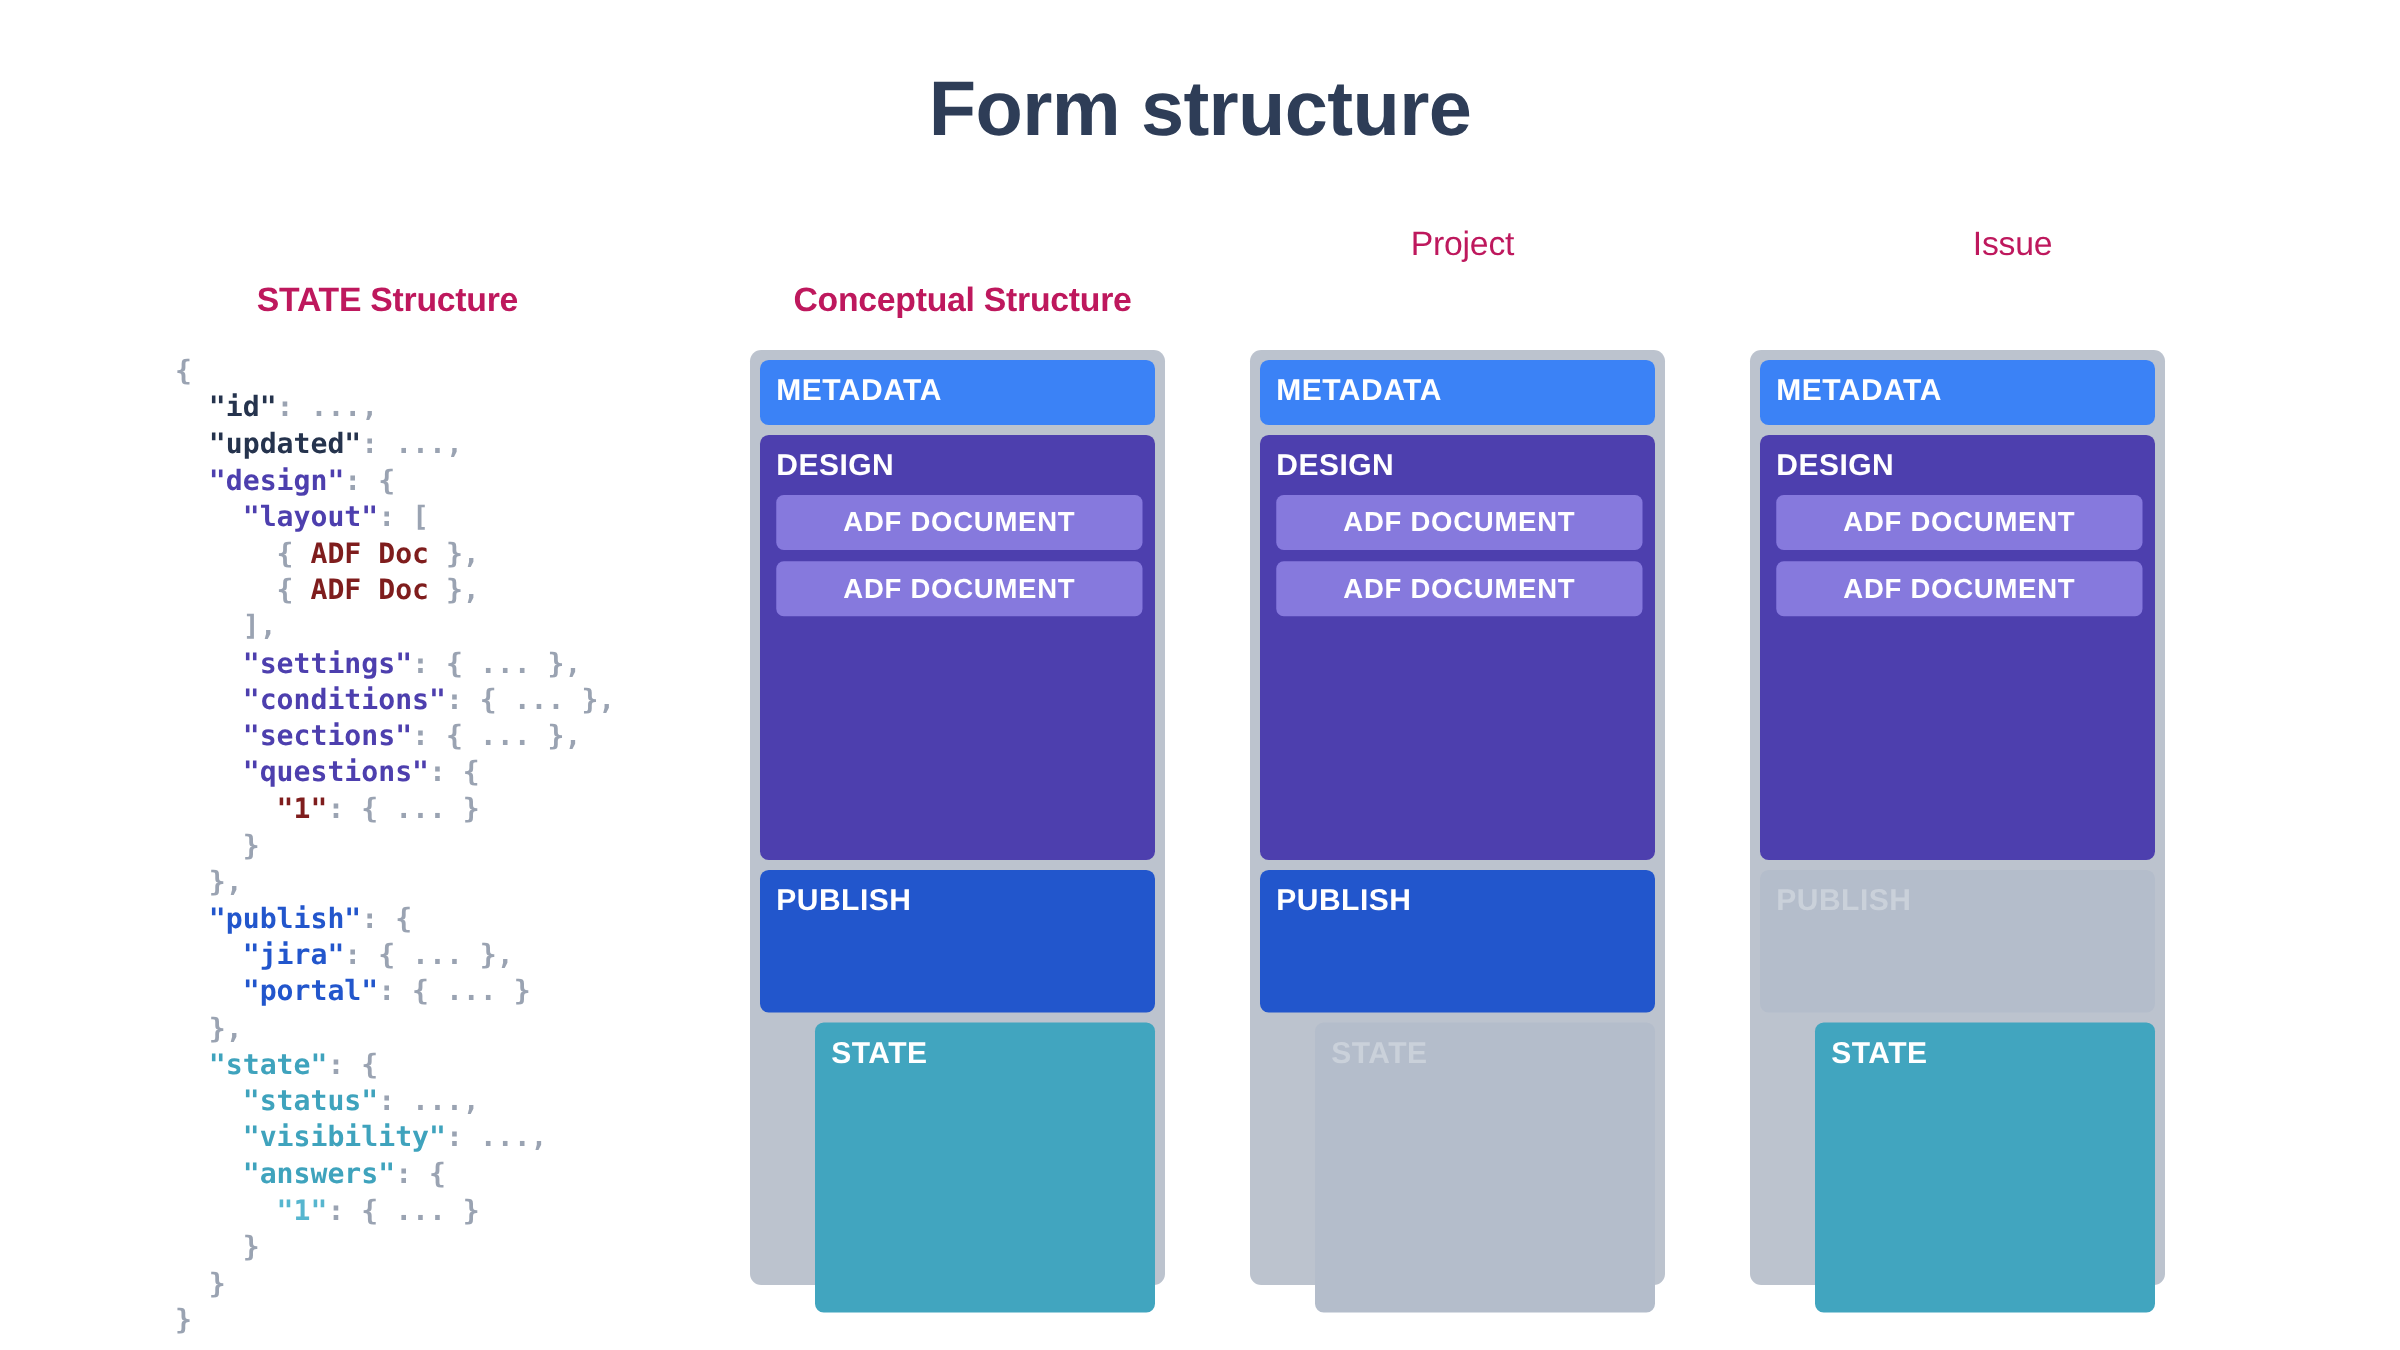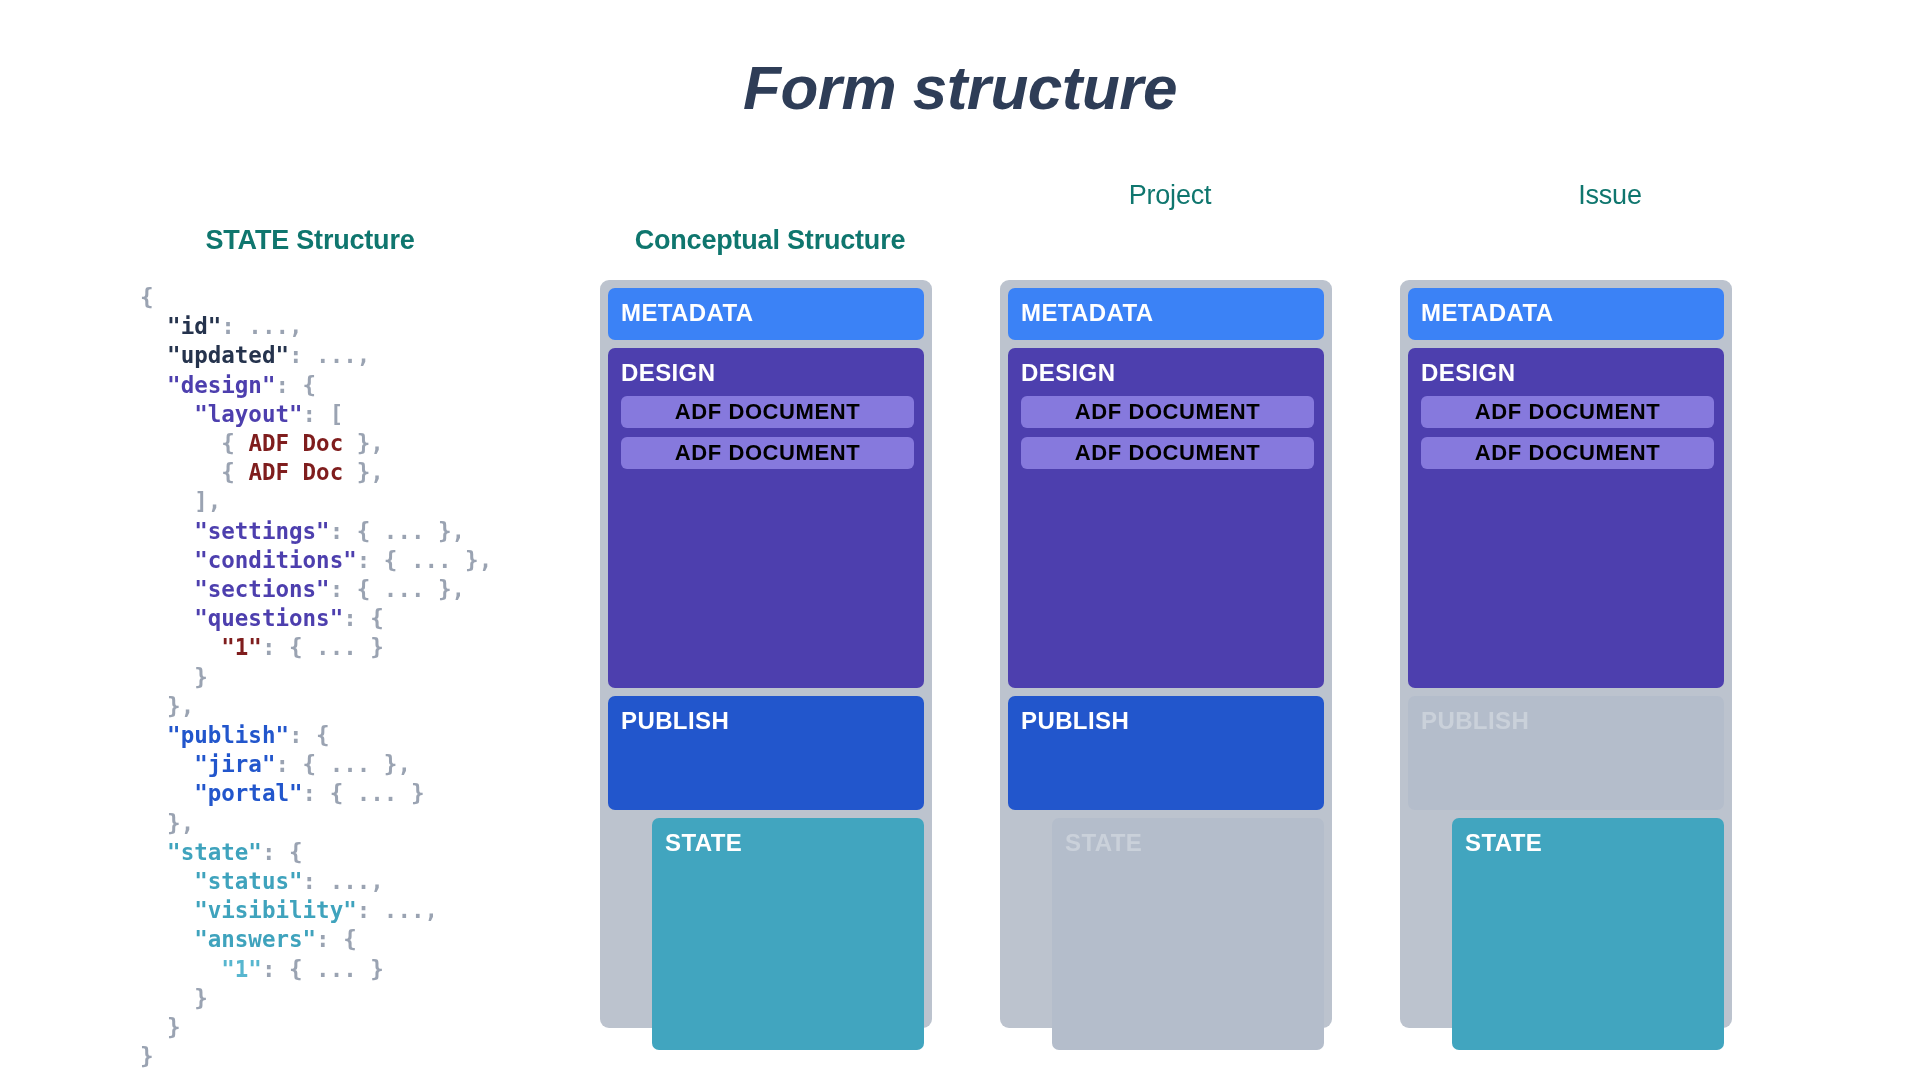--- a/index.html
+++ b/index.html
@@ -19,28 +19,27 @@
   .page-title {
     position: absolute;
     top: 52px;
     left: 0;
     width: 1920px;
     text-align: center;
     font-size: 62px;
     font-weight: bold;
     color: #2e3d57;
     letter-spacing: -0.5px;
-    font-style: italic;
   }
 
   
   .col-head {
     position: absolute;
     text-align: center;
-    color: #0f766e;
+    color: #be185d;
   }
   .col-head .sup {
     display: block;
     font-size: 27px;
     font-weight: normal;
     line-height: 34px;
     letter-spacing: -0.2px;
   }
   .col-head .main {
     display: block;
@@ -108,25 +107,25 @@
   .block-design   { background: #4d3fae; height: 340px; padding-bottom: 0; }
   .block-publish  { background: #2256cc; height: 114px; }
   .block-state    { background: #41a5bf; height: 232px; margin-left: 44px; }
 
   .block.disabled {
     background: #b4bdcb;
     color: rgba(255,255,255,0.30);
   }
 
   .adf-chip {
-    height: 32px;
+    height: 44px;
     margin: 9px 10px 0 0;
     background: #8679dd;
     border-radius: 6px;
-    color: #000000;
+    color: #ffffff;
     font-size: 22px;
     font-weight: bold;
     letter-spacing: 0.6px;
     display: flex;
     align-items: center;
     justify-content: center;
   }
   .adf-wrap { margin-left: -3px; padding-left: 3px; }
 </style>
 </head>

